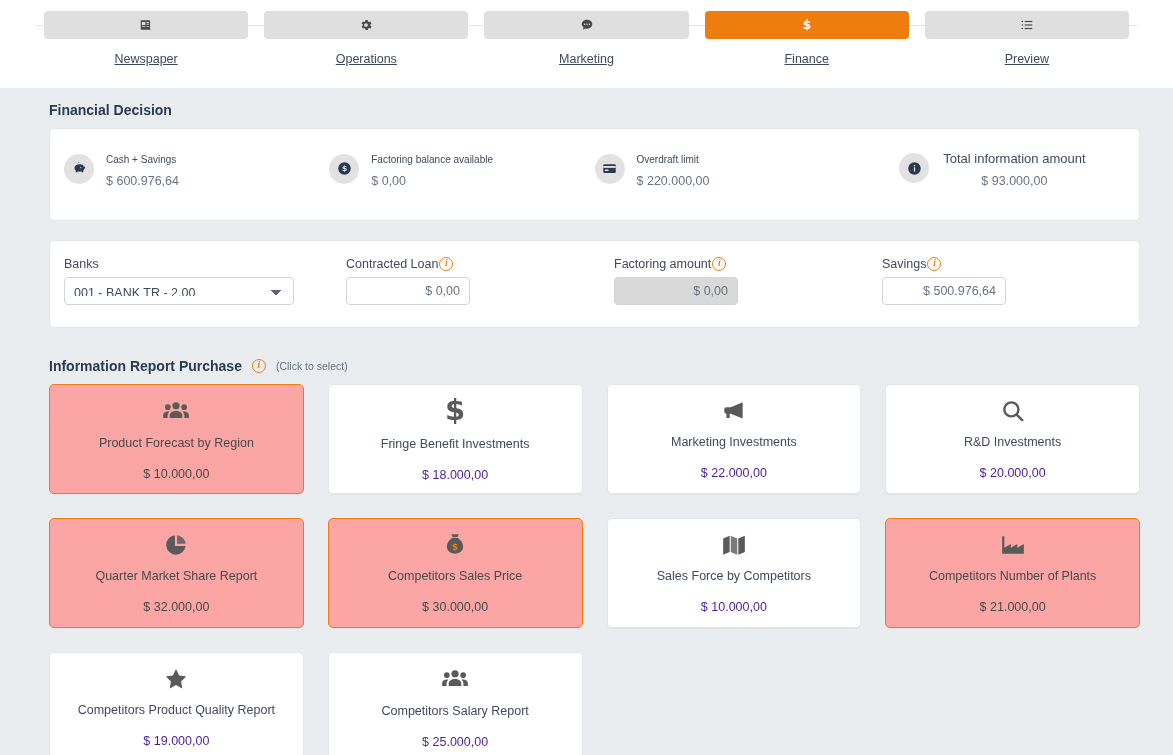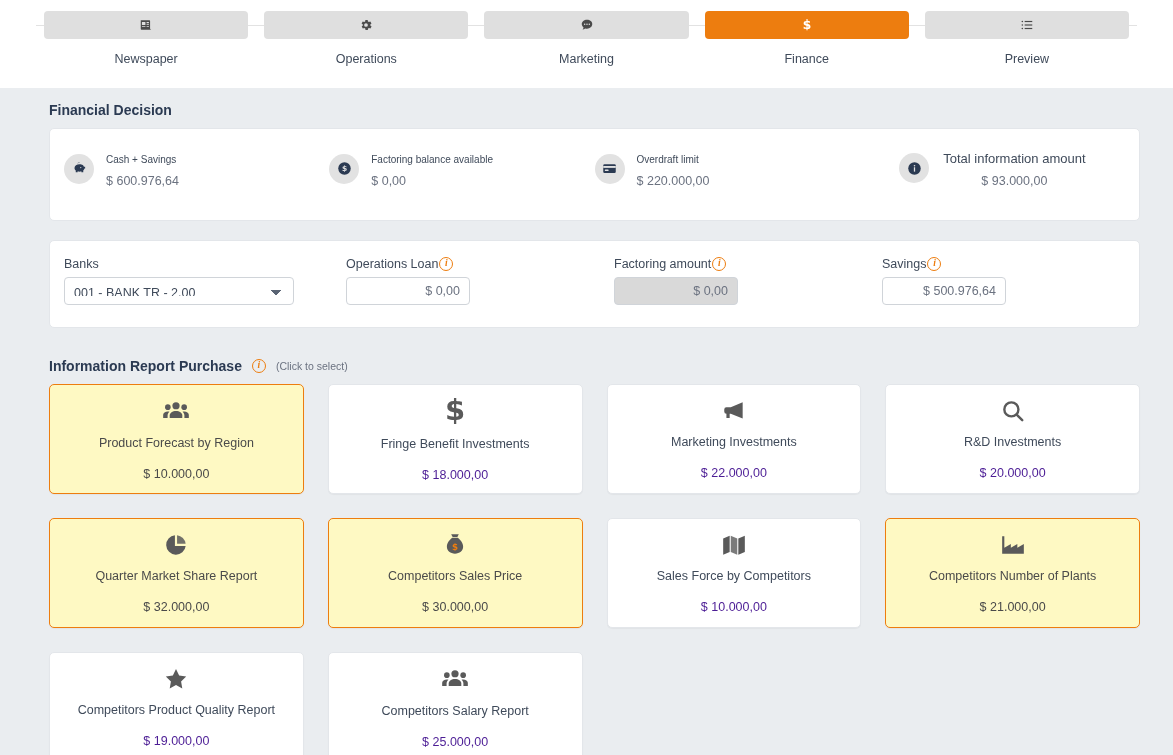--- a/index.html
+++ b/index.html
@@ -44,20 +44,21 @@
     position: relative;
     z-index: 2;
   }
   .tab.active .tab-chip { background: #ed7d0f; color: #ffffff; }
   .tab-chip svg { display: block; }
   .tab-label {
     margin-top: 13px;
     font-size: 12.5px;
     color: #3f4a5a;
     white-space: nowrap;
+    text-decoration: underline;
   }
   
   .tab-connector {
     position: absolute;
     left: 36px; right: 36px;
     top: 11px;
     height: 28px;
     pointer-events: none;
   }
   .tab-connector::before {
@@ -201,21 +202,21 @@
     border-radius: 5px;
     height: 110px;
     display: flex;
     flex-direction: column;
     align-items: center;
     justify-content: center;
     cursor: pointer;
     box-shadow: 0 1px 1px rgba(0,0,0,0.04);
   }
   .report.selected {
-    background: #fef9c3;
+    background: #fca5a5;
     border-color: #ed7d0f;
     justify-content: center;
   }
   .report-icon { color: #5a5a5a; margin-bottom: 11px; display: flex; }
   .report-name {
     font-size: 12.5px;
     color: #3f4a5a;
     text-align: center;
     padding: 0 8px;
   }
@@ -351,21 +352,21 @@
   </div>
 
   <div class="card formrow">
     <div class="field w-banks">
       <div class="field-label">Banks</div>
       <select class="control" id="banks-select"><option>001 - BANK TR - 2.00</option></select>
     </div>
 
     <div class="field w-loan">
       <div class="field-label">
-        <span>Operations Loan</span>
+        <span>Contracted Loan</span>
         <span class="info-badge">i</span>
       </div>
       <input class="control" type="text" readonly="" value="$ 0,00" style="">
     </div>
 
     <div class="field w-fact">
       <div class="field-label">
         <span>Factoring amount</span>
         <span class="info-badge">i</span>
       </div>

